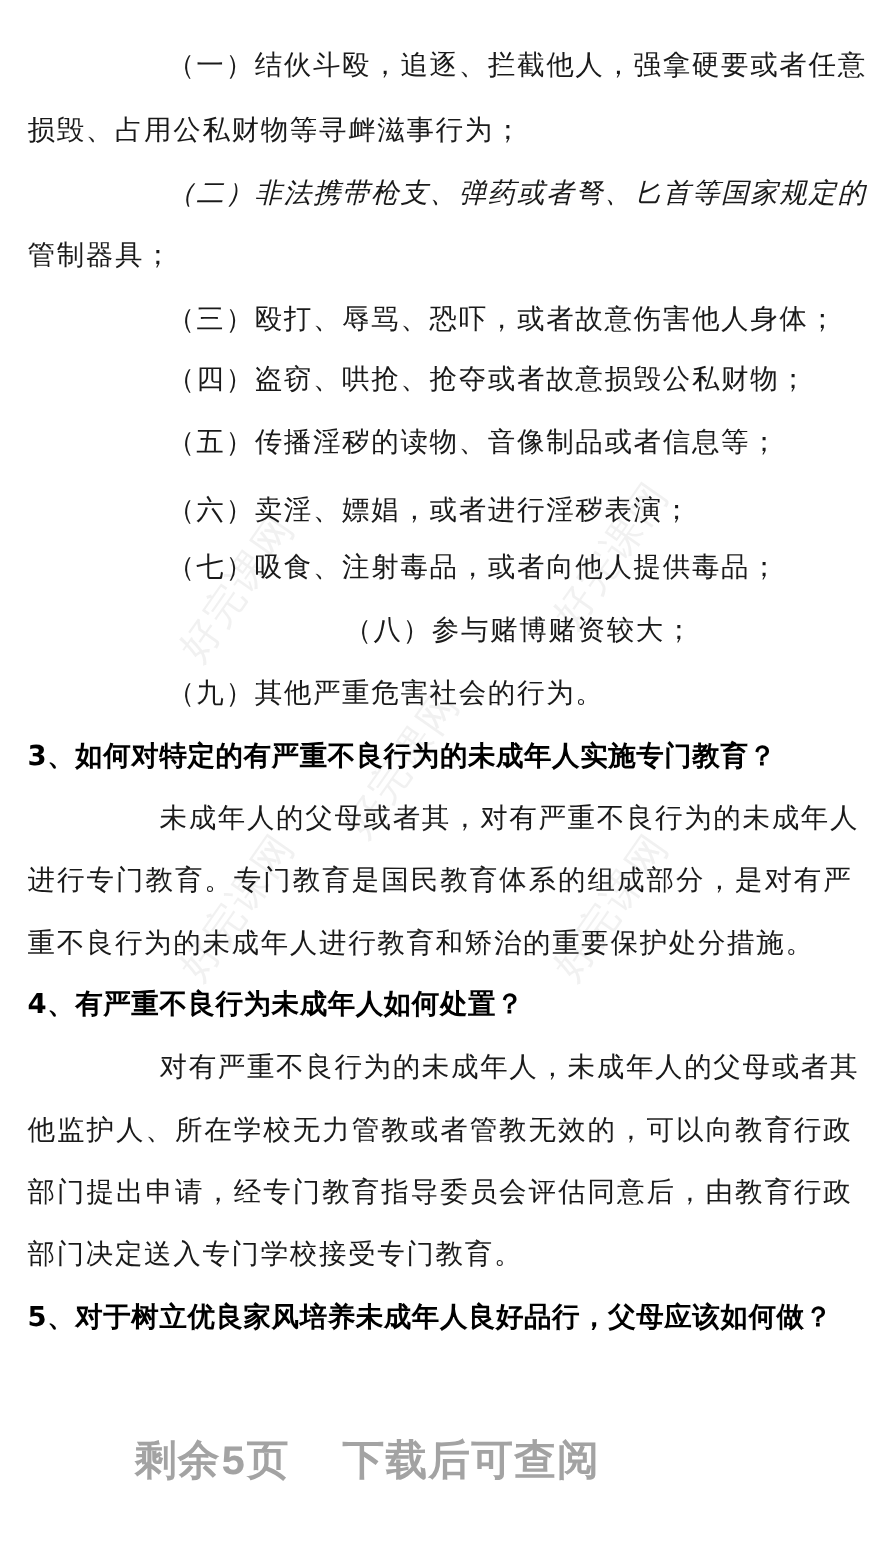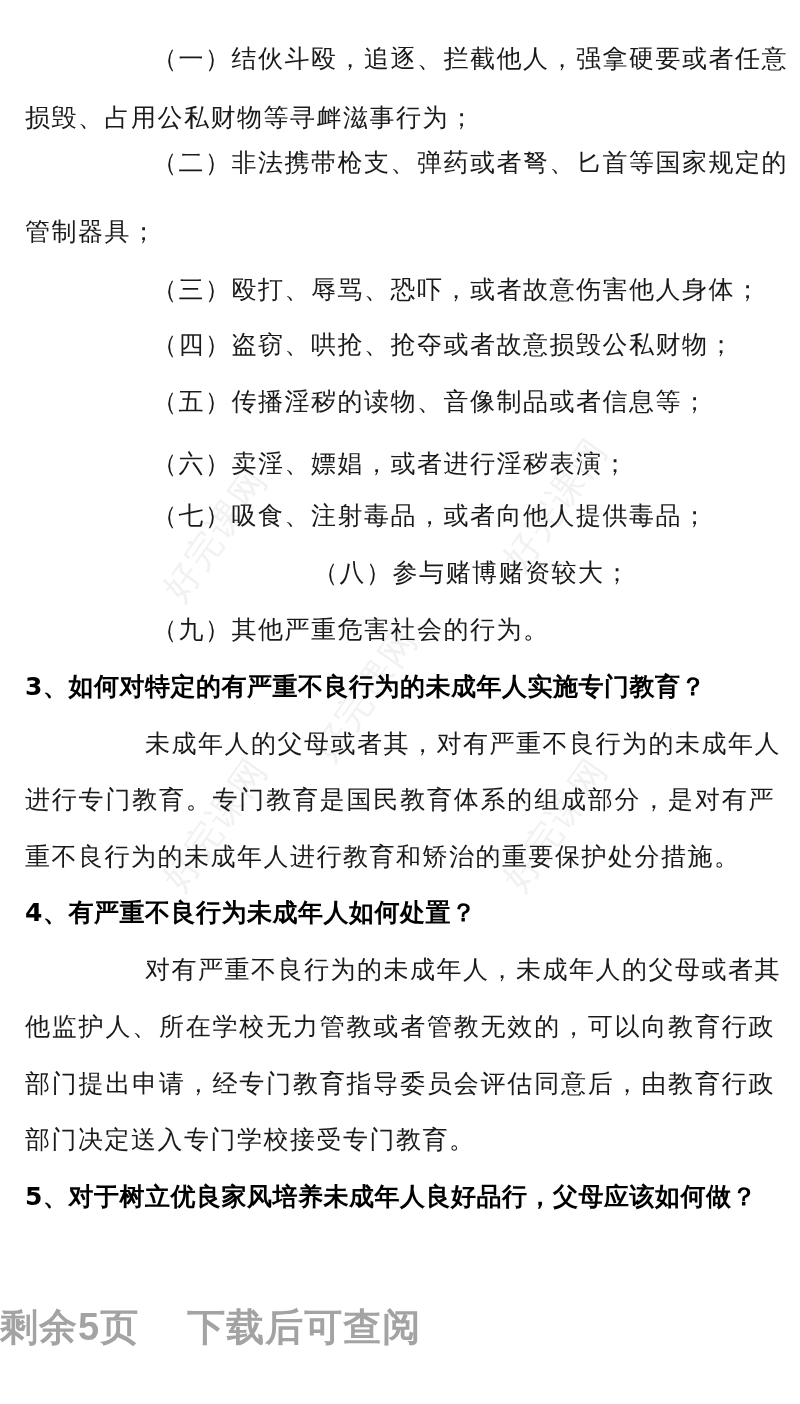--- a/index.html
+++ b/index.html
@@ -21,41 +21,41 @@
   }
   .justify { width: 750px; text-align-last: justify; text-align: justify; }
   .item.justify { width: 623px; }
   .para-first.justify { width: 630px; }
   .watermark {
     position: absolute; font-family: "DejaVu Sans", sans-serif;
     font-size: 36px; color: rgba(150,150,150,0.13); transform: rotate(-55deg);
     white-space: nowrap; pointer-events: none; letter-spacing: 2px;
   }
   .banner {
-    position: absolute; top: 1302px; left: 0; width: 668px; text-align: left;
-    font-family: Liberation Sans, sans-serif; font-weight: bold;
+    position: absolute; top: 1302px; left: 0; width: 668px; text-align: center;
+    font-family: Liberation Mono, monospace; font-weight: bold;
     font-size: 38px; color: #a3a3a3; letter-spacing: 1px;
   }
   .banner span { display: inline-block; }
   .banner .gap { width: 48px; }
 </style>
 </head>
 <body>
 
 <div>
 
   <div class="watermark" style="left:140px; top:510px;">好完课网</div>
   <div class="watermark" style="left:480px; top:480px;">好完课网</div>
   <div class="watermark" style="left:290px; top:670px;">好完课网</div>
   <div class="watermark" style="left:140px; top:800px;">好完课网</div>
   <div class="watermark" style="left:480px; top:800px;">好完课网</div>
 
   <div class="line item justify" style="top:44px;">（一）结伙斗殴，追逐、拦截他人，强拿硬要或者任意</div>
   <div class="line cont" style="top:103px;">损毁、占用公私财物等寻衅滋事行为；</div>
-  <div class="line item justify" style="top:148px;">（二）非法携带枪支、弹药或者弩、匕首等国家规定的</div>
+  <div class="line item justify" style="top:161px;font-style:italic;">（二）非法携带枪支、弹药或者弩、匕首等国家规定的</div>
   <div class="line cont" style="top:217px;">管制器具；</div>
   <div class="line item" style="top:275px;">（三）殴打、辱骂、恐吓，或者故意伤害他人身体；</div>
   <div class="line item" style="top:330px;">（四）盗窃、哄抢、抢夺或者故意损毁公私财物；</div>
   <div class="line item" style="top:387px;">（五）传播淫秽的读物、音像制品或者信息等；</div>
   <div class="line item" style="top:449px;">（六）卖淫、嫖娼，或者进行淫秽表演；</div>
   <div class="line item" style="top:501px;">（七）吸食、注射毒品，或者向他人提供毒品；</div>
   <div class="line item" style="top:558px;text-align:center;">（八）参与赌博赌资较大；</div>
   <div class="line item" style="top:615px;">（九）其他严重危害社会的行为。</div>
 
   <div class="line heading" style="top:672px;">3、如何对特定的有严重不良行为的未成年人实施专门教育？</div>

